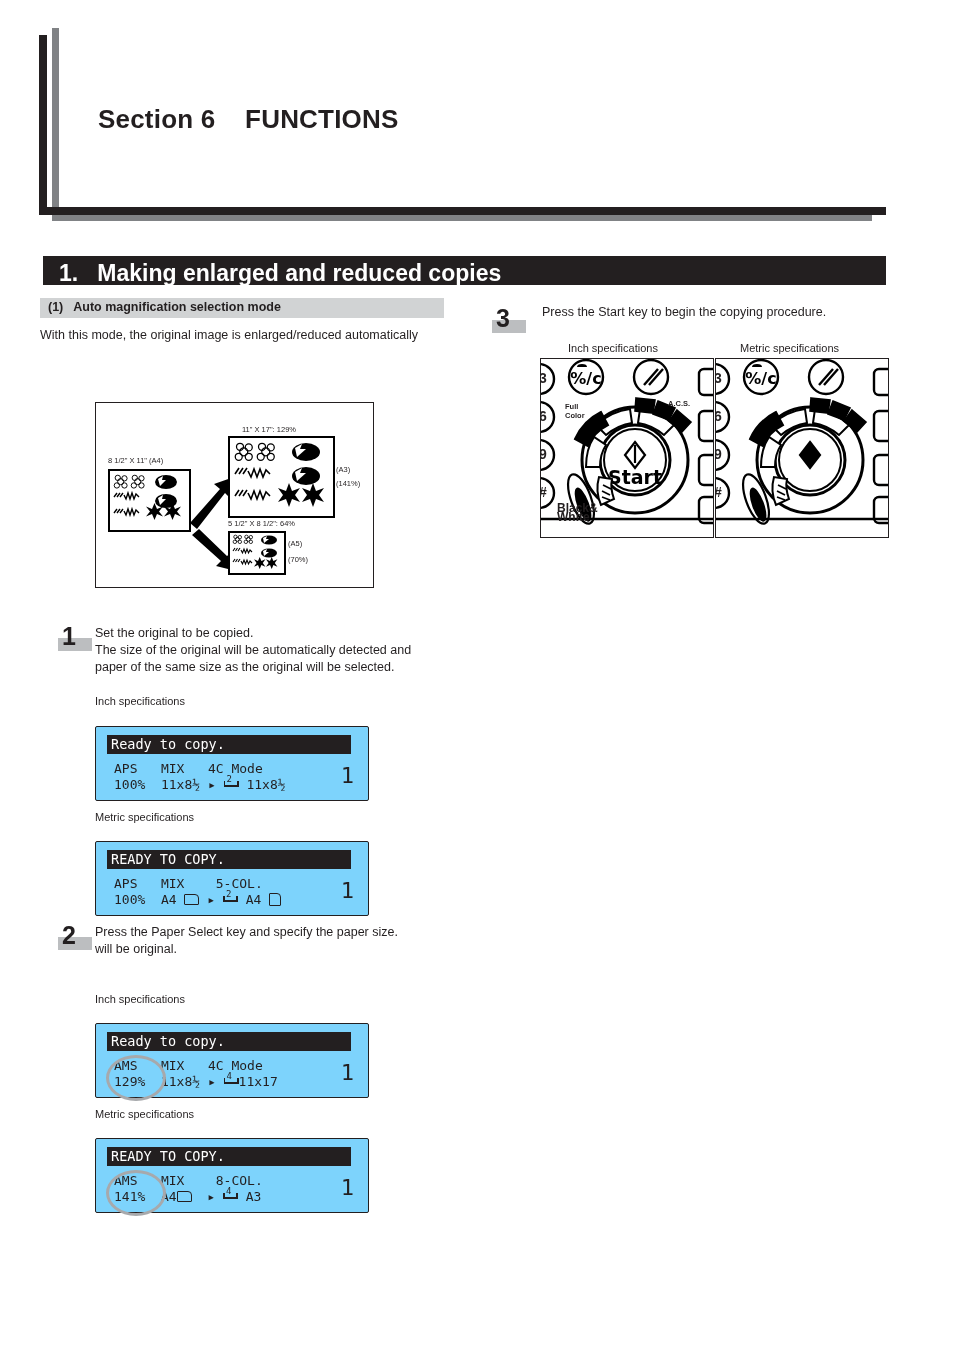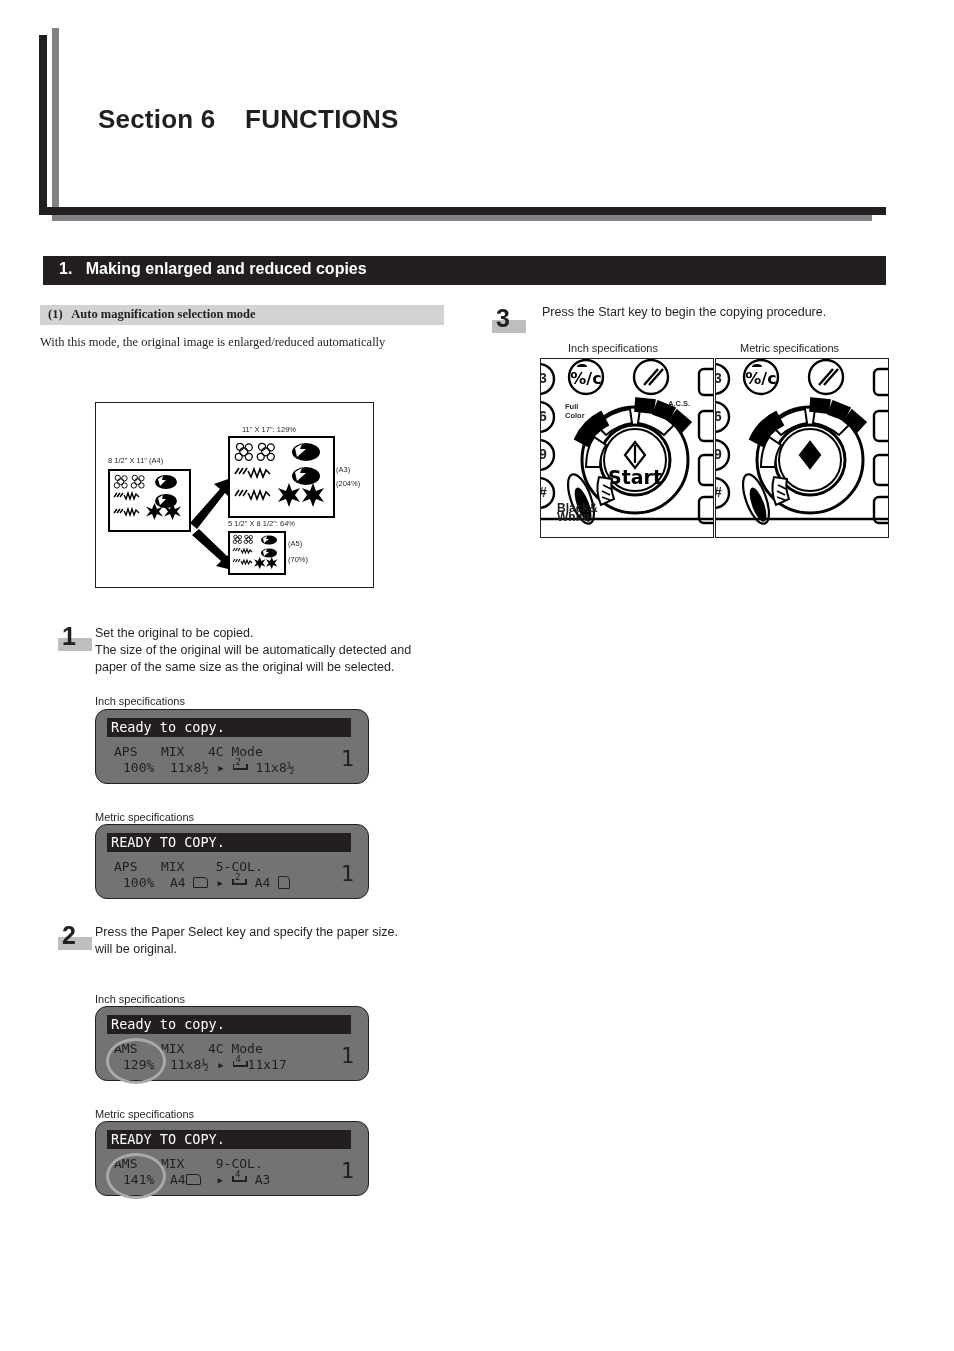--- a/index.html
+++ b/index.html
@@ -25,25 +25,25 @@
     white-space:pre;
   }
 
   
   #section-bar {
     position:absolute; left:43px; top:256px; width:843px; height:29px;
     background:#231f20;
   }
   #section-bar .bar-text {
     position:absolute; left:16px; top:4px;
-    color:#ffffff; font-size:16px; font-weight:bold; white-space:pre;
-  }
-
-  
-  .col-left { position:absolute; left:40px; top:305px; width:410px;font-family:Liberation Serif, serif; }
+    color:#ffffff; font-size:23px; font-weight:bold; white-space:pre;
+  }
+
+  
+  .col-left { position:absolute; left:40px; top:298px; width:410px; }
 
   
   #subsection-bar {
     position:relative; width:404px; height:20px; background:#d1d3d4;
   }
   #subsection-bar span {
     position:absolute; left:8px; top:2px;
     font-size:12.5px; font-weight:bold; white-space:pre;
   }
 
@@ -62,36 +62,36 @@
   .step { position:absolute; }
   .step .gray { position:absolute; left:0; top:14px; width:34px; height:13px; background:#bcbec0; }
   .step .num { position:absolute; left:4px; top:-2px; font-size:25px; font-weight:bold; }
   .step-text { position:absolute; left:55px; top:0px; font-size:12.5px; line-height:17px; width:350px; }
 
   .spec-label { position:absolute; font-size:11px;margin-top:8px; }
 
   
   .lcd {
     position:absolute; width:272px; height:73px;
-    border:1.5px solid #231f20; border-radius:12px; background:#737373;
+    border:1.5px solid #231f20; border-radius:2px; background:#7dd3fc;margin-top:17px;
   }
   .lcd .title-bar {
     position:absolute; left:11px; top:8px; width:244px; height:19px;
     background:#231f20;
   }
   .lcd .title-bar span {
     position:absolute; left:4px; top:1px; color:#fff;
     font-family:"DejaVu Sans Mono", monospace; font-size:13.5px; white-space:pre;
   }
   .lcd .row {
     position:absolute; font-family:"DejaVu Sans Mono", monospace;
     font-size:13px; white-space:pre; color:#231f20;
   }
   .lcd .r1 { left:18px; top:34px; }
-  .lcd .r2 { left:27px; top:50px; }
+  .lcd .r2 { left:18px; top:50px; }
   .lcd .copies {
     position:absolute; right:14px; top:36px;
     font-family:"DejaVu Sans Mono", monospace; font-size:22px;
   }
   .lcd .ellipse {
     position:absolute; left:10px; top:31px; width:54px; height:40px;
     border:3px solid #a7a9ac; border-radius:50%;
   }
   
   .glyph { display:inline-block; position:relative; }
@@ -208,21 +208,21 @@
             <path d="M18 55 l3 6 l3 -8 l3 8 l3 -8 l3 8 l3 -7 l4 4"></path>
           </g>
           <g stroke="none">
             <path d="M56 53 l3 -8 l3 8 l8 -3 l-5 7 l5 7 l-8 -3 l-3 8 l-3 -8 l-8 3 l5 -7 l-5 -7 Z"></path>
             <path d="M80 53 l3 -8 l3 8 l8 -3 l-5 7 l5 7 l-8 -3 l-3 8 l-3 -8 l-8 3 l5 -7 l-5 -7 Z"></path>
           </g>
         </g>
       </svg>
     </div>
     <div class="ill-label" style="left:240px; top:62px;">(A3)</div>
-    <div class="ill-label" style="left:240px; top:76px;">(204%)</div>
+    <div class="ill-label" style="left:240px; top:76px;">(141%)</div>
 
     <div class="ill-label" style="left:132px; top:116px;">5 1/2" X 8 1/2": 64%</div>
     <div class="ill-box" style="left:132px; top:128px; width:54px; height:40px;">
       <svg width="54" height="40" viewBox="0 0 54 40">
         <g fill="#000" stroke="#000">
           <g transform="translate(3,2) scale(0.62)" stroke-width="1.3" fill="none">
             <circle cx="7" cy="7" r="3.2"></circle>
               <circle cx="4" cy="3" r="2.8"></circle>
               <circle cx="11" cy="3.5" r="2.8"></circle>
             <circle cx="3" cy="11" r="2.8"></circle>
@@ -304,21 +304,21 @@
     <div class="row r2"><span>129%</span><span>  </span><span>11x8½</span><span> ▸ </span><span class="cassette"><span class="cnum">4</span><span class="cline"></span><span class="cl-l"></span><span class="cl-r"></span></span><span>11x17</span></div>
     <div class="copies">1</div>
     <div class="ellipse"></div>
   </div>
 
   <div class="spec-label" style="left:95px; top:1100px;">Metric specifications</div>
   <div class="lcd" style="left:95px; top:1121px;">
     <div class="title-bar">
       <span>READY TO COPY.</span>
     </div>
-    <div class="row r1">AMS   MIX    9-COL.</div>
+    <div class="row r1">AMS   MIX    8-COL.</div>
     <div class="row r2"><span>141%</span><span>  </span><span>A4</span><span class="glyph pg-land"></span><span>  ▸ </span><span class="cassette"><span class="cnum">4</span><span class="cline"></span><span class="cl-l"></span><span class="cl-r"></span></span><span> </span><span>A3</span></div>
     <div class="copies">1</div>
     <div class="ellipse"></div>
   </div>
 
   <div class="step" style="left:492px; top:306px;">
     <div class="gray"></div>
     <div class="num">3</div>
   </div>
   <div class="step-text" style="left:542px; top:304px; width:360px;">

